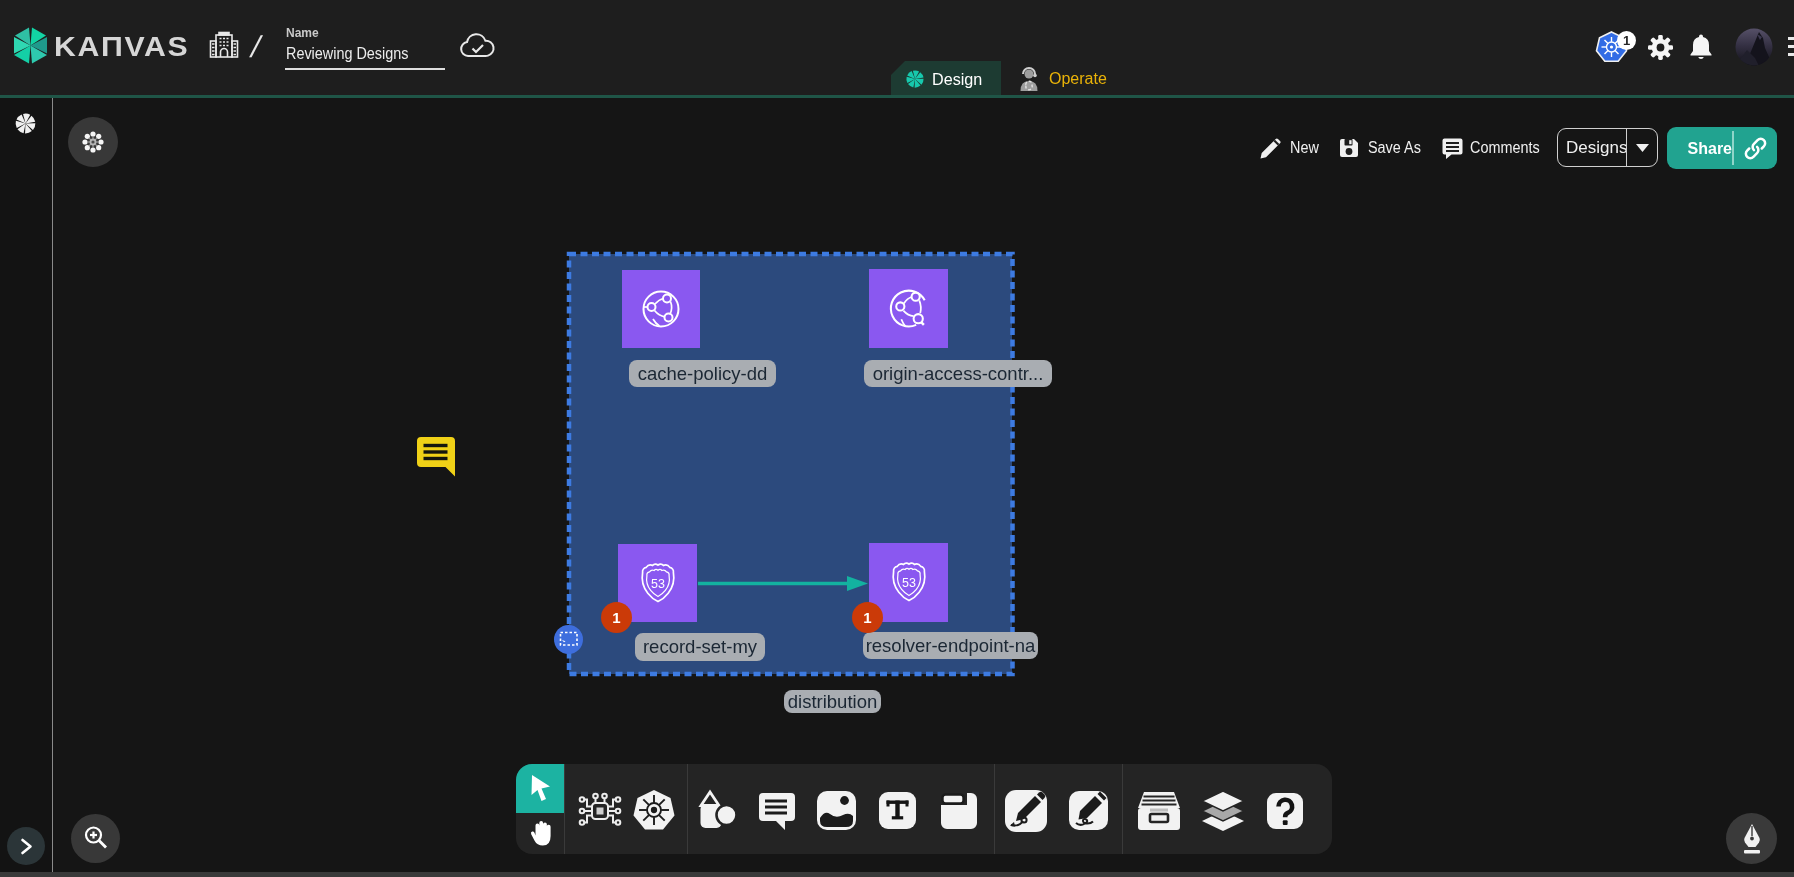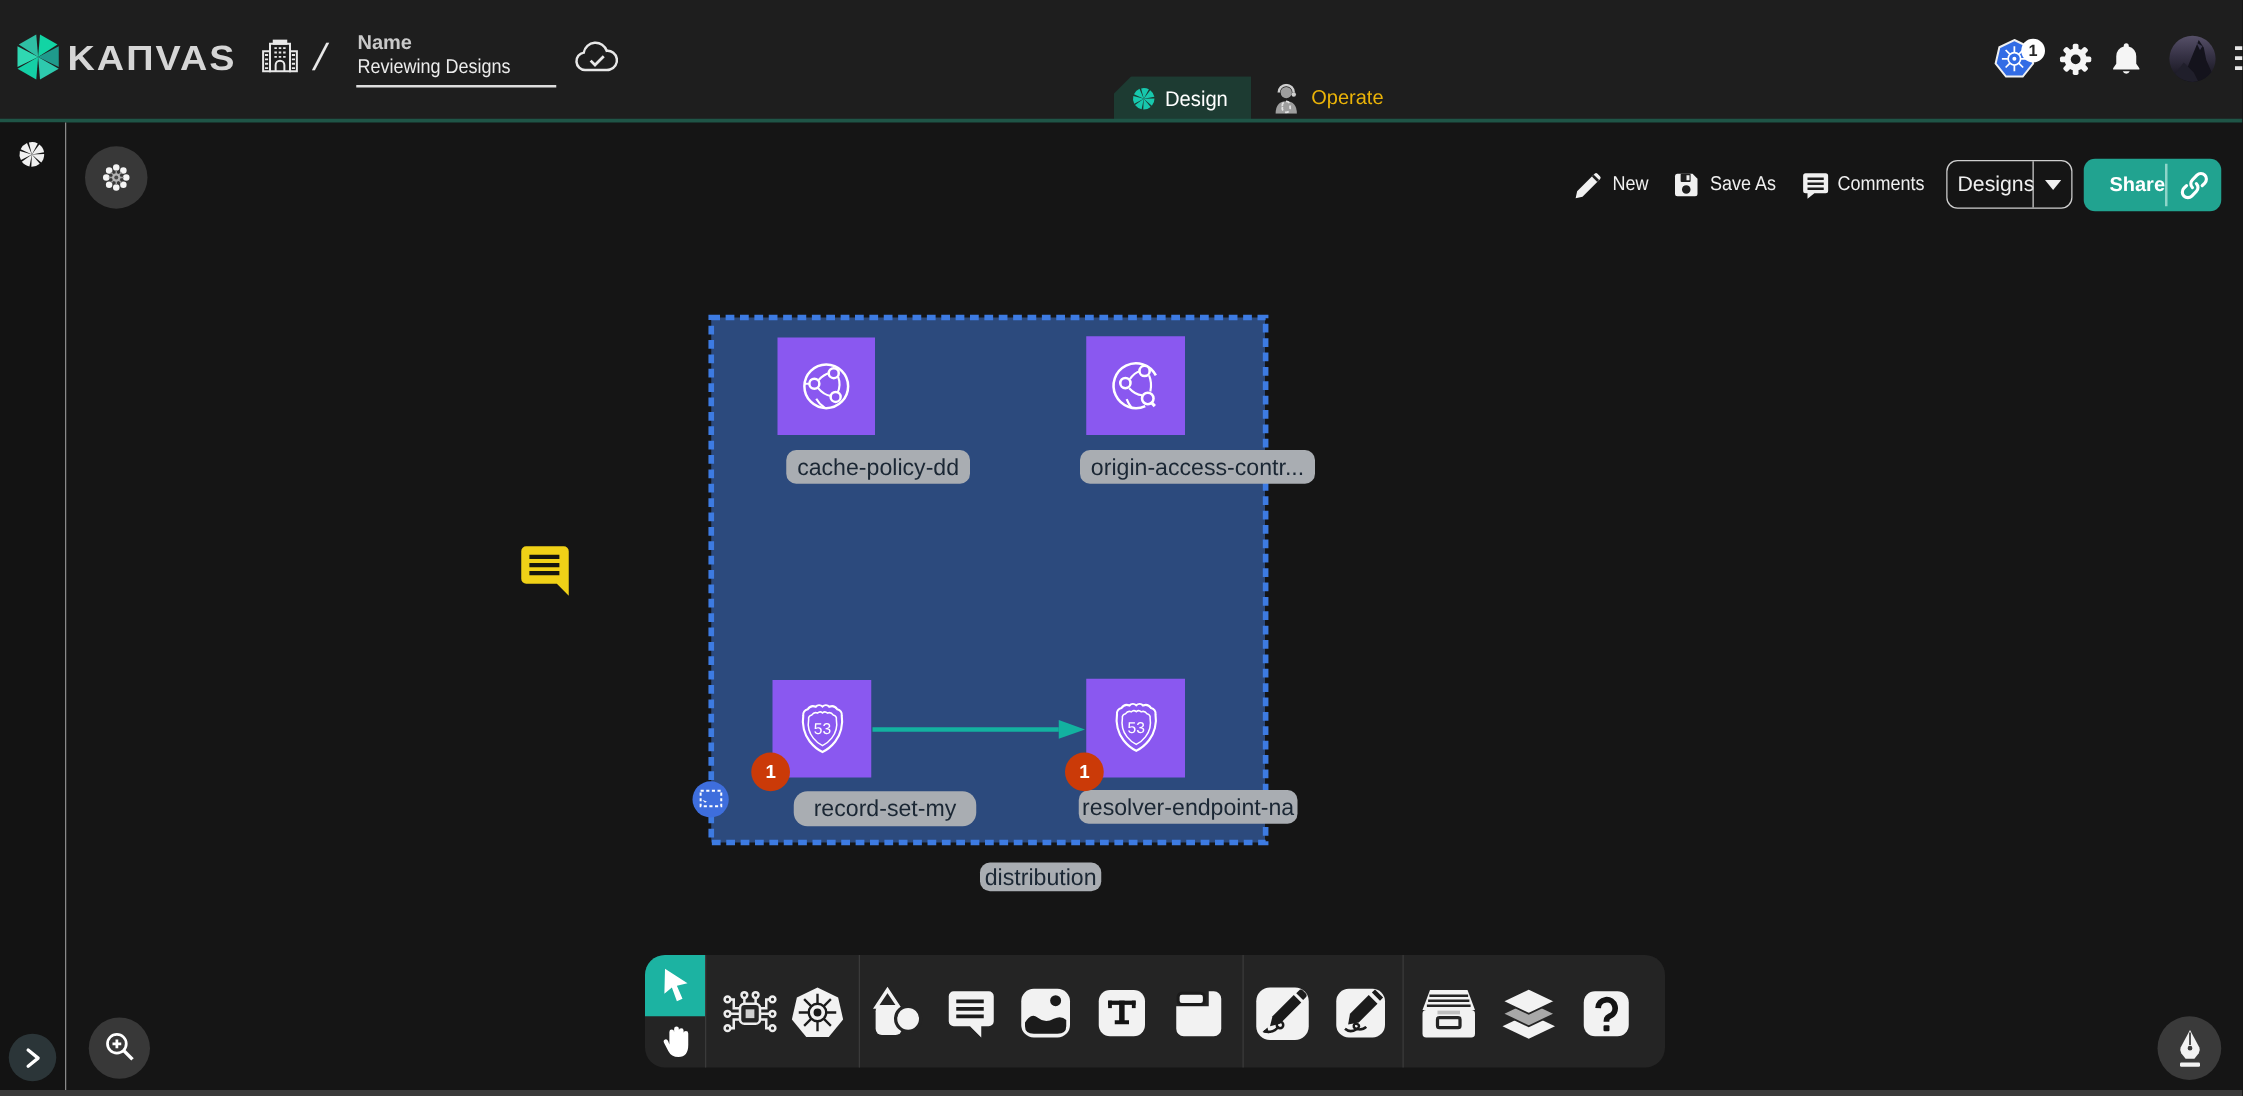--- a/index.html
+++ b/index.html
@@ -49,21 +49,21 @@
         <line x1="3" y1="16.5" x2="5.5" y2="16.5"></line>
         <line x1="3" y1="20" x2="5.5" y2="20"></line>
         <line x1="3" y1="23.5" x2="5.5" y2="23.5"></line>
       <line x1="24.5" y1="13" x2="27" y2="13"></line>
         <line x1="24.5" y1="16.5" x2="27" y2="16.5"></line>
         <line x1="24.5" y1="20" x2="27" y2="20"></line>
         <line x1="24.5" y1="23.5" x2="27" y2="23.5"></line>
     </g>
   </svg>
   <div class="abs" style="left:252px;top:30px;width:20px;height:32px;color:#e8e8e8;font-size:30px;font-weight:300;transform:skewX(-14deg);">/</div>
-  <div class="abs" style="left:286px;top:26px;color:#c9c9c9;font-size:16px;font-weight:bold;">Name</div>
+  <div class="abs" style="left:286px;top:26px;color:#c9c9c9;font-size:12px;font-weight:bold;">Name</div>
   <div class="abs" style="left:286px;top:45px;color:#ececec;font-size:16px;transform:scaleX(0.9);transform-origin:left;">Reviewing Designs</div>
   <div class="abs" style="left:285px;top:68px;width:160px;height:1.5px;background:#dedede;"></div>
 
   <svg class="abs" style="left:458px;top:31px;" width="40" height="32" viewBox="0 0 40 32" fill="none" stroke="#e8e8e8" stroke-width="2">
     <path d="M10 25 a7 7 0 0 1 -1 -13.9 a9.5 9.5 0 0 1 18.4 -1.4 a7.6 7.6 0 0 1 2.6 14.9 q-1 .4 -2.5 .4 h-14 q-2.2 0 -3.5 0z"></path>
     <path d="M14.5 17.5 l3.5 3.5 l7 -7" stroke-width="2.2"></path>
   </svg>
 
   <div class="abs" style="left:891px;top:61px;width:110px;height:35px;background:#1d3b32;clip-path:polygon(14px 0,100% 0,100% 100%,0 100%,0 14px);"></div>
   <svg class="abs" style="left:905px;top:69px;" width="20" height="20" viewBox="0 0 20 20">
@@ -290,21 +290,21 @@
     <text x="24" y="28.5" text-anchor="middle" font-size="12.5" fill="#ffffff" font-family="Liberation Sans, sans-serif">53</text>
   </svg>
 
   <svg class="abs" style="left:697px;top:572px;" width="174" height="24" viewBox="0 0 174 24">
     <line x1="1" y1="11.5" x2="150" y2="11.5" stroke="#13b2a0" stroke-width="3.6"></line>
     <polygon points="150,4 171,11.5 150,19" fill="#13b2a0"></polygon>
   </svg>
 
   <div class="gray-label" style="left:588px;top:360px;width:147px;height:27px;line-height:27px;">cache-policy-dd</div>
   <div class="gray-label" style="left:823px;top:360px;width:188px;height:27px;line-height:27px;">origin-access-contr...</div>
-  <div class="gray-label" style="left:594px;top:633px;width:146px;height:28px;line-height:28px;border-radius:11px;">record-set-my</div>
+  <div class="gray-label" style="left:594px;top:633px;width:130px;height:28px;line-height:28px;">record-set-my</div>
   <div class="gray-label" style="left:822px;top:632px;width:175px;height:27px;line-height:27px;">resolver-endpoint-na</div>
   <div class="gray-label" style="left:743px;top:690px;width:97px;height:23px;line-height:23px;">distribution</div>
 
   <div class="abs" style="left:601px;top:602px;width:31px;height:31px;border-radius:50%;background:#cb3a08;color:#ffffff;font-size:15px;font-weight:bold;text-align:center;line-height:31px;">1</div>
   <div class="abs" style="left:852px;top:602px;width:31px;height:31px;border-radius:50%;background:#cb3a08;color:#ffffff;font-size:15px;font-weight:bold;text-align:center;line-height:31px;">1</div>
 
   <svg class="abs" style="left:414px;top:434px;" width="44" height="44" viewBox="0 0 44 44">
     <path d="M3 7 a4 4 0 0 1 4 -4 h30 a4 4 0 0 1 4 4 v35.5 l-9.5 -9.5 h-24.5 a4 4 0 0 1 -4 -4z" fill="#f0d117"></path>
     <g stroke="#15160e" stroke-width="3.4">
         <line x1="9.5" y1="11.5" x2="33.5" y2="11.5"></line>

